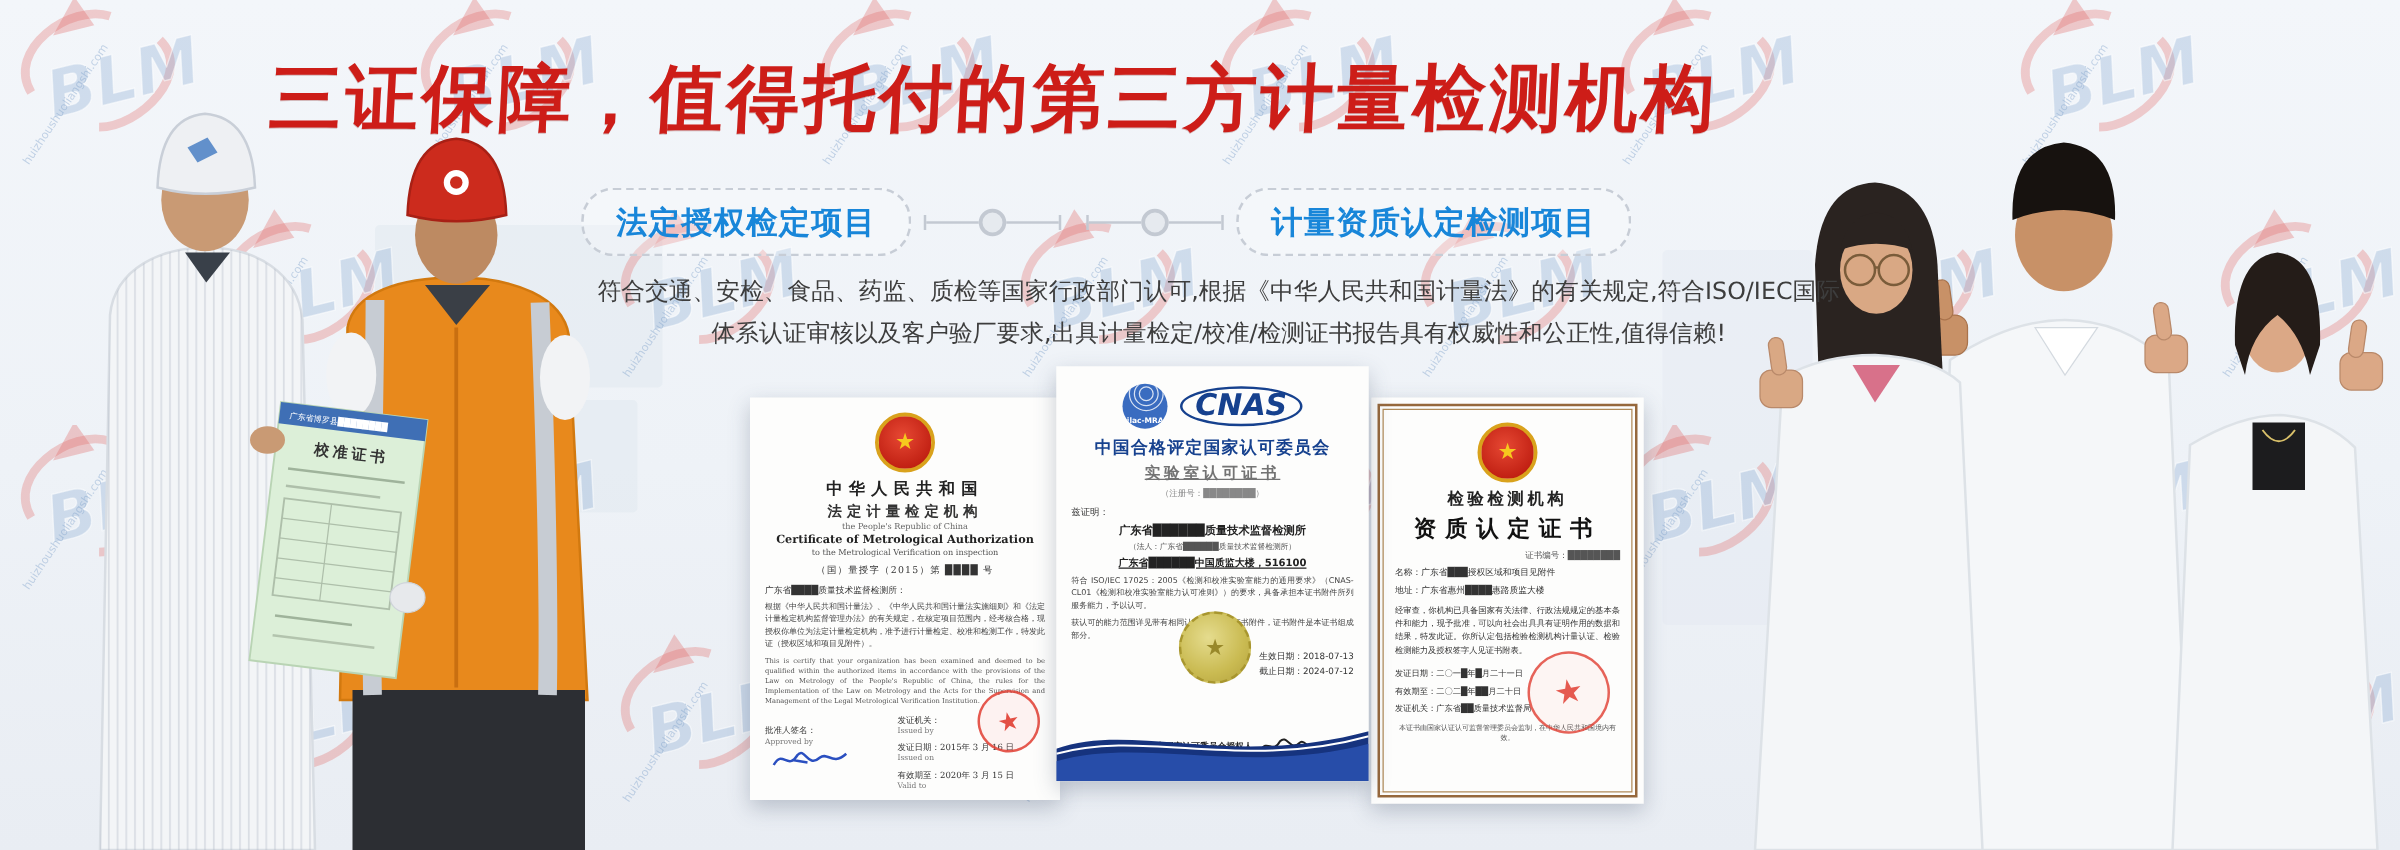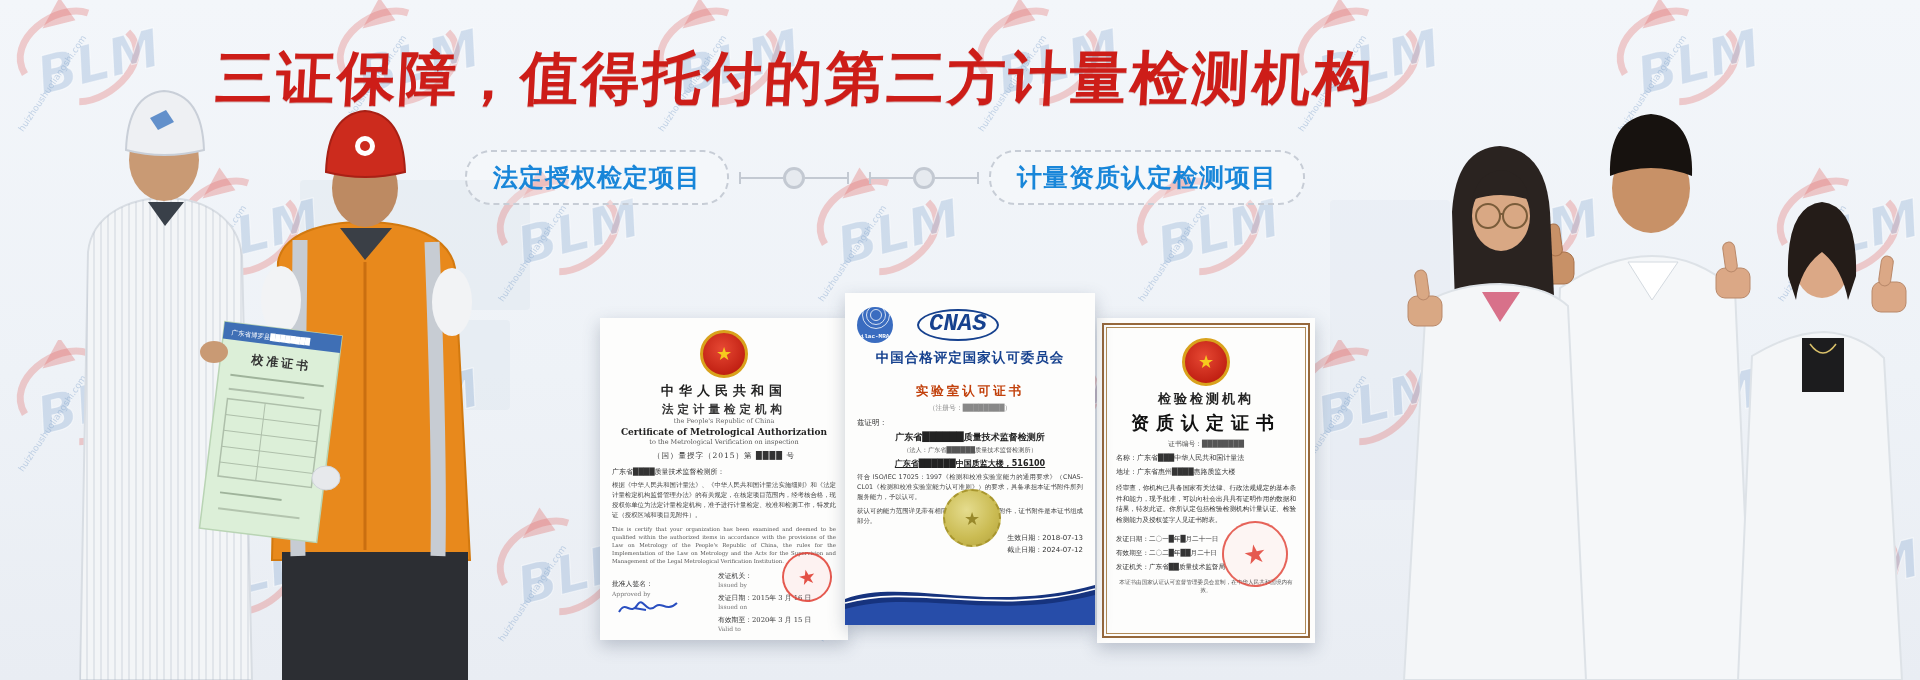--- a/index.html
+++ b/index.html
@@ -64,51 +64,51 @@
   .lbl{font-size:6.8px;color:#333;}
   .lbl .sub{color:#777;display:block;font-size:6px;}
   .sig-blue{margin-left:4px;}
   .seal-red{width:46px;height:46px;border:2px solid rgba(224,62,50,.85);border-radius:50%;
     display:flex;align-items:center;justify-content:center;transform:rotate(-12deg);
     color:rgba(224,62,50,.9);font-size:20px;position:absolute;right:16px;bottom:38px;
     background:rgba(255,120,110,.08);}
   .auth-col-r{position:relative;width:118px;}
   .auth-col-r .row{font-size:6.8px;color:#333;margin-bottom:5px;}
 
-  .cnas-logos{display:flex;align-items:center;gap:24px;margin-top:4px;font-family:Liberation Mono, monospace;}
+  .cnas-logos{display:flex;align-items:center;justify-content:center;gap:10px;margin-top:4px;}
   .ilac{width:36px;height:36px;border-radius:50%;background:#3a6cc0;position:relative;
     display:flex;align-items:flex-end;justify-content:center;overflow:hidden;}
   .ilac i{position:absolute;border:1.5px solid rgba(255,255,255,.8);border-radius:50%;}
   .ilac i:nth-child(1){width:26px;height:26px;top:-6px;left:5px;}
   .ilac i:nth-child(2){width:18px;height:18px;top:-2px;left:9px;}
   .ilac i:nth-child(3){width:10px;height:10px;top:2px;left:13px;}
   .ilac b{font-size:6px;color:#fff;font-style:normal;margin-bottom:3px;position:relative;}
   .cnas-logo{font-size:24px;font-weight:900;font-style:italic;color:#16418e;
     border:2.5px solid #16418e;border-radius:50%;padding:1px 10px 3px;line-height:1;}
   .cnas-org{font-size:13.5px;font-weight:bold;color:#16418e;letter-spacing:1px;margin-top:6px;}
-  .cnas-title{font-size:12.5px;font-weight:bold;color:#c2410c;letter-spacing:3px;margin-top:16px;}
+  .cnas-title{font-size:12.5px;font-weight:bold;color:#737373;letter-spacing:3px;margin-top:3px;text-decoration:underline;}
   .regno{font-size:6.8px;color:#888;margin-top:3px;}
   .certify{font-size:7.5px;color:#333;text-align:left;margin-top:5px;}
   .lab-name{font-size:9px;font-weight:bold;color:#222;margin-top:3px;}
   .legal{font-size:6.2px;color:#555;margin-top:2px;}
   .cnas-addr{font-size:8px;font-weight:bold;color:#222;text-decoration:underline;margin-top:3px;}
   .cnas-dates{font-size:7px;color:#333;text-align:right;margin-top:5px;line-height:1.8;}
   .seal-gold{width:54px;height:54px;border-radius:50%;border:2px dashed #a8962e;
     background:radial-gradient(circle at 40% 35%,#e5dc8e,#cabb52 60%,#b3a23e);
     position:absolute;left:98px;bottom:78px;display:flex;align-items:center;
     justify-content:center;color:#98882a;font-size:18px;}
   .signer{display:flex;align-items:center;justify-content:center;gap:4px;
     font-size:7px;font-weight:bold;color:#222;margin-top:44px;}
   .bars{margin:4px auto 0;width:88%;}
   .bars i{display:block;height:3px;background:#b9bfc8;margin-bottom:2.5px;opacity:.7;}
   .cnas-wave{position:absolute;left:0;bottom:0;width:100%;height:56px;}
 
   .cma-inner .agency{font-size:13px;font-weight:bold;letter-spacing:3px;color:#222;margin-top:2px;}
   .cma-inner .big{font-size:18px;font-weight:bold;letter-spacing:7px;color:#111;margin-top:3px;}
-  .cma-certno{font-size:6.8px;color:#555;text-align:center;margin-top:4px;}
+  .cma-certno{font-size:6.8px;color:#555;text-align:right;margin-top:4px;}
   .cma-line{font-size:7px;color:#333;text-align:left;margin-top:4px;}
   .cma-body{font-size:6.6px;color:#333;text-align:justify;line-height:1.6;margin-top:6px;}
   .cma-bottom{display:flex;margin-top:8px;text-align:left;}
   .cma-left{width:78px;}
   .mark-label{font-size:8px;color:#333;letter-spacing:1px;}
   .cma-oval{display:inline-block;border:2px solid #d5281e;border-radius:50%;
     color:#d5281e;font-weight:900;font-size:14px;padding:1px 9px 2px;margin-top:3px;
     font-style:italic;}
   .mark-no{font-size:6.5px;color:#444;margin-top:2px;}
   .cma-notes{margin-top:3px;}
@@ -272,20 +272,24 @@
     <div class="connector">
       <span class="tick"></span>
         <span class="line"></span>
         <span class="dot"></span>
         <span class="line"></span>
         <span class="tick"></span>
     </div>
     <div class="badge blue">计量资质认定检测项目</div>
   </div>
 
+  <div class="desc">
+    <div>符合交通、安检、食品、药监、质检等国家行政部门认可,根据《中华人民共和国计量法》的有关规定,符合ISO/IEC国际</div>
+    <div>体系认证审核以及客户验厂要求,出具计量检定/校准/检测证书报告具有权威性和公正性,值得信赖!</div>
+  </div>
 
   <div class="cert cert-auth serif">
     <div class="emblem">
         <span>★</span>
       </div>
     <div class="country">中华人民共和国</div>
     <div class="agency">法定计量检定机构</div>
     <div class="en1">the People's Republic of China</div>
     <div class="en2">Certificate of Metrological Authorization</div>
     <div class="en3">to the Metrological Verification on inspection</div>
@@ -323,21 +327,21 @@
       </div>
       <div class="cnas-logo">CNAS</div>
     </div>
     <div class="cnas-org">中国合格评定国家认可委员会</div>
     <div class="cnas-title">实验室认可证书</div>
     <div class="regno">（注册号：████████）</div>
     <div class="certify">兹证明：</div>
     <div class="lab-name">广东省██████质量技术监督检测所</div>
     <div class="legal">（法人：广东省██████质量技术监督检测所）</div>
     <div class="cnas-addr">广东省██████中国质监大楼，516100</div>
-    <div class="tiny-body">符合 ISO/IEC 17025：1997《检测和校准实验室能力的通用要求》（CNAS-CL01《检测和校准实验室能力认可准则》）的要求，具备承担本证书附件所列服务能力，予以认可。</div>
+    <div class="tiny-body">符合 ISO/IEC 17025：2005《检测和校准实验室能力的通用要求》（CNAS-CL01《检测和校准实验室能力认可准则》）的要求，具备承担本证书附件所列服务能力，予以认可。</div>
     <div class="tiny-body">获认可的能力范围详见带有相同认可注册号的证书附件，证书附件是本证书组成部分。</div>
     <div class="cnas-dates">
       <div>生效日期：2018-07-13</div>
       <div>截止日期：2024-07-12</div>
     </div>
     <div class="seal-gold">★</div>
     <div class="signer">
       <span>中国合格评定国家认可委员会授权人</span>
       <svg width="44" height="18">
         <path d="M2,13 C8,2 12,16 18,5 C24,-1 26,14 34,6 C38,3 40,12 42,7" fill="none" stroke="#222" stroke-width="1.6"></path>
@@ -357,21 +361,21 @@
 
   <div class="cert cert-cma serif">
     <div class="cma-frame">
         <div class="cma-inner">
       <div class="emblem">
             <span>★</span>
           </div>
       <div class="agency">检验检测机构</div>
       <div class="big">资质认定证书</div>
       <div class="cma-certno">证书编号：████████</div>
-      <div class="cma-line">名称：广东省███中华人民共和国计量法</div>
+      <div class="cma-line">名称：广东省███授权区域和项目见附件</div>
       <div class="cma-line">地址：广东省惠州████惠路质监大楼</div>
       <div class="cma-body">经审查，你机构已具备国家有关法律、行政法规规定的基本条件和能力，现予批准，可以向社会出具具有证明作用的数据和结果，特发此证。你所认定包括检验检测机构计量认证、检验检测能力及授权签字人见证书附表。</div>
       <div class="cma-bottom">
         <div class="cma-right">
           <div>发证日期：二〇一█年█月二十一日</div>
           <div>有效期至：二〇二█年██月二十日</div>
           <div>发证机关：广东省██质量技术监督局</div>
           <div class="seal-star">★</div>
         </div>
       </div>

